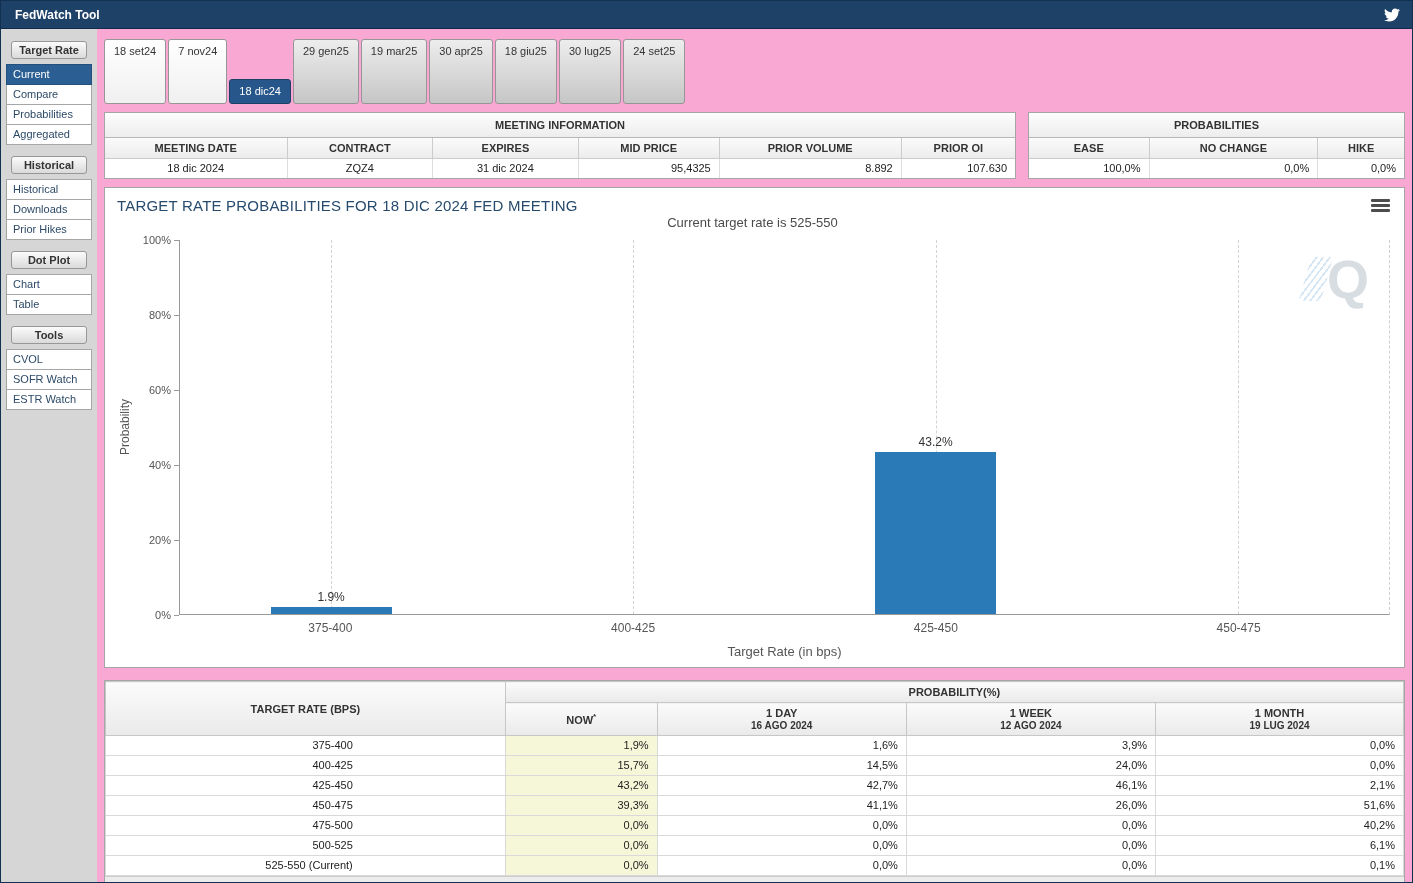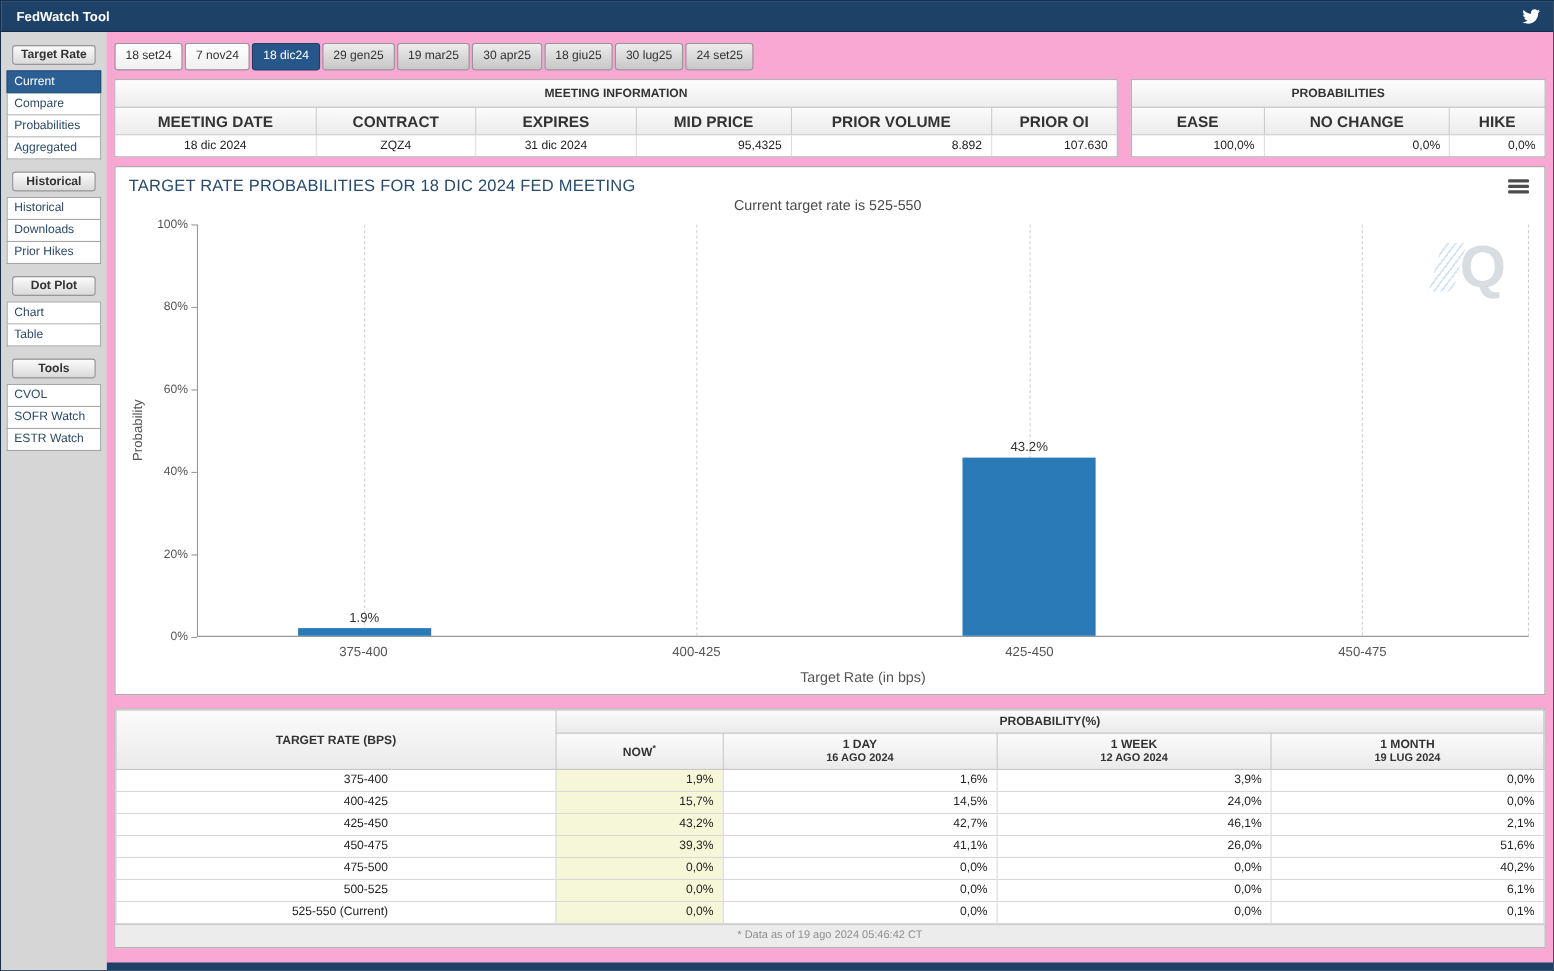--- a/index.html
+++ b/index.html
@@ -20,29 +20,29 @@
   .side-item { background: #fff; border: 1px solid #a6a6a6; border-top-width: 0; font-size: 11px; color: #2d4a68; padding: 3px 0 4px 6px; cursor: pointer; white-space: nowrap; }
   .side-items .side-item:first-child { border-top-width: 1px; }
   .side-item.selected { background: #2b5f93; border-color: #23507e; color: #fff; }
 
   
   .main { flex: 1; background: #f9a8d4; padding: 10px 7px 0 7px; display: flex; flex-direction: column; overflow: hidden; }
 
   .tabs { display: flex; gap: 2px; margin-bottom: 8px; }
   .tab { background: linear-gradient(#ededed, #c6c6c6); border: 1px solid #969696; border-radius: 3px; font-size: 11px; color: #333; padding: 5px 9px 6px; cursor: pointer; white-space: nowrap; }
   .tab.light { background: linear-gradient(#ffffff, #f0f0f0); }
-  .tab.selected { background: #27578a; border-color: #1c4066; color: #fff; }
+  .tab.selected { background: #27578a; border-color: #1c4066; color: #fff; margin-top: 40px; }
 
   .info-row { display: flex; gap: 12px; margin-bottom: 8px; }
   .panel { background: #fff; border: 1px solid #a5a5a5; }
   .meeting-panel { flex: 1; }
   .prob-panel { width: 377px; flex-shrink: 0; }
   .ptitle { text-align: center; font-size: 11px; font-weight: bold; color: #333; background: linear-gradient(#fdfdfd, #ededed); padding: 6px 0; border-bottom: 1px solid #b7b7b7; }
   .itable { width: 100%; border-collapse: collapse; }
-  .itable th { background: linear-gradient(#fbfbfb, #ececec); font-size: 14px; color: #333; padding: 4px 6px; border-right: 1px solid #ccc; border-bottom: 1px solid #ccc; text-align: center; }
+  .itable th { background: linear-gradient(#fbfbfb, #ececec); font-size: 11px; color: #333; padding: 4px 6px; border-right: 1px solid #ccc; border-bottom: 1px solid #ccc; text-align: center; }
   .itable td { font-size: 11px; color: #222; padding: 3px 8px 4px; border-right: 1px solid #ddd; background: #fff; }
   .itable th:last-child, .itable td:last-child { border-right: none; }
   .al-c { text-align: center; } .al-r { text-align: right; }
 
   
   .chart-panel { margin-bottom: 12px; padding: 8px 14px 8px 10px; position: relative; }
   .chart-head { display: flex; justify-content: space-between; align-items: flex-end; }
   .chart-title { font-size: 15px; color: #274b6d; letter-spacing: .2px; padding-left: 2px; }
   .menu-icon { width: 19px; cursor: pointer; padding-top: 3px; }
   .menu-icon div { height: 2.5px; background: #4d4d4d; margin-bottom: 2.5px; border-radius: 1px; }

